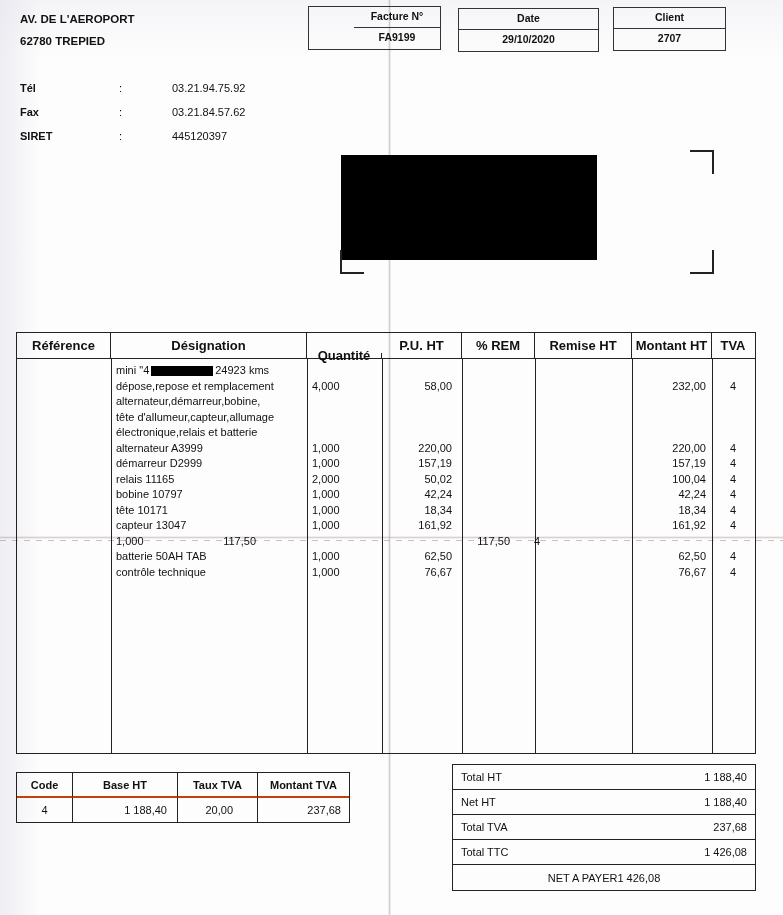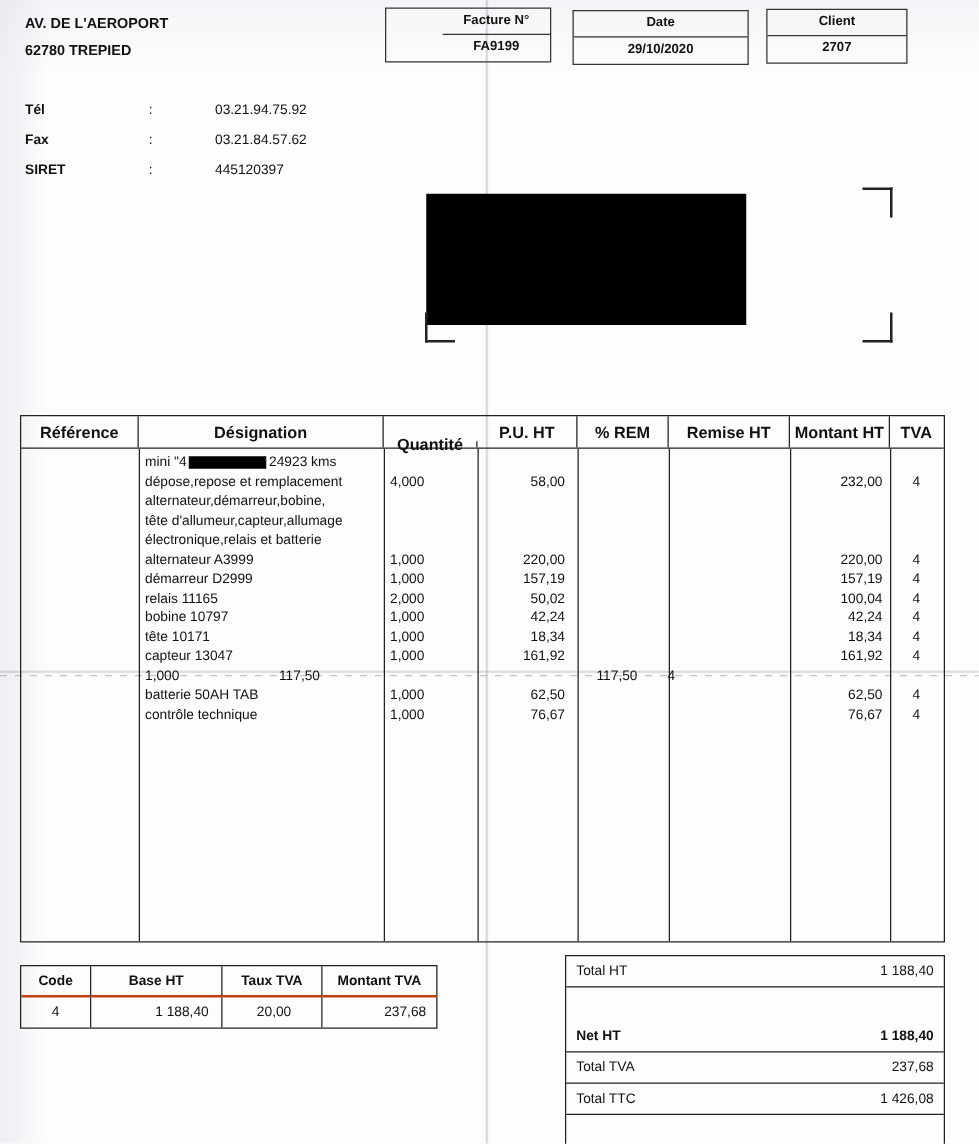--- a/index.html
+++ b/index.html
@@ -237,21 +237,21 @@
     display: flex;
     justify-content: space-between;
     align-items: center;
     height: 25px;
     padding: 0 8px;
     font-size: 11px;
     border-bottom: 1px solid #222;
     box-sizing: border-box;
   }
   .totals .trow:last-child { border-bottom: none; justify-content: center; }
-  .totals .trow.bold { font-weight: bold; margin-top: 27px; }
+  .totals .trow.bold { font-weight: normal; }
   .totals .trow .lbl { }
   .totals .trow .amt { }
 
   
   .crease {
     position: absolute;
     left: 0; top: 540px; width: 783px; height: 1px;
     background: repeating-linear-gradient(90deg, rgba(160,140,150,0.55) 0 6px, rgba(255,255,255,0) 6px 12px);
     pointer-events: none;
   }

